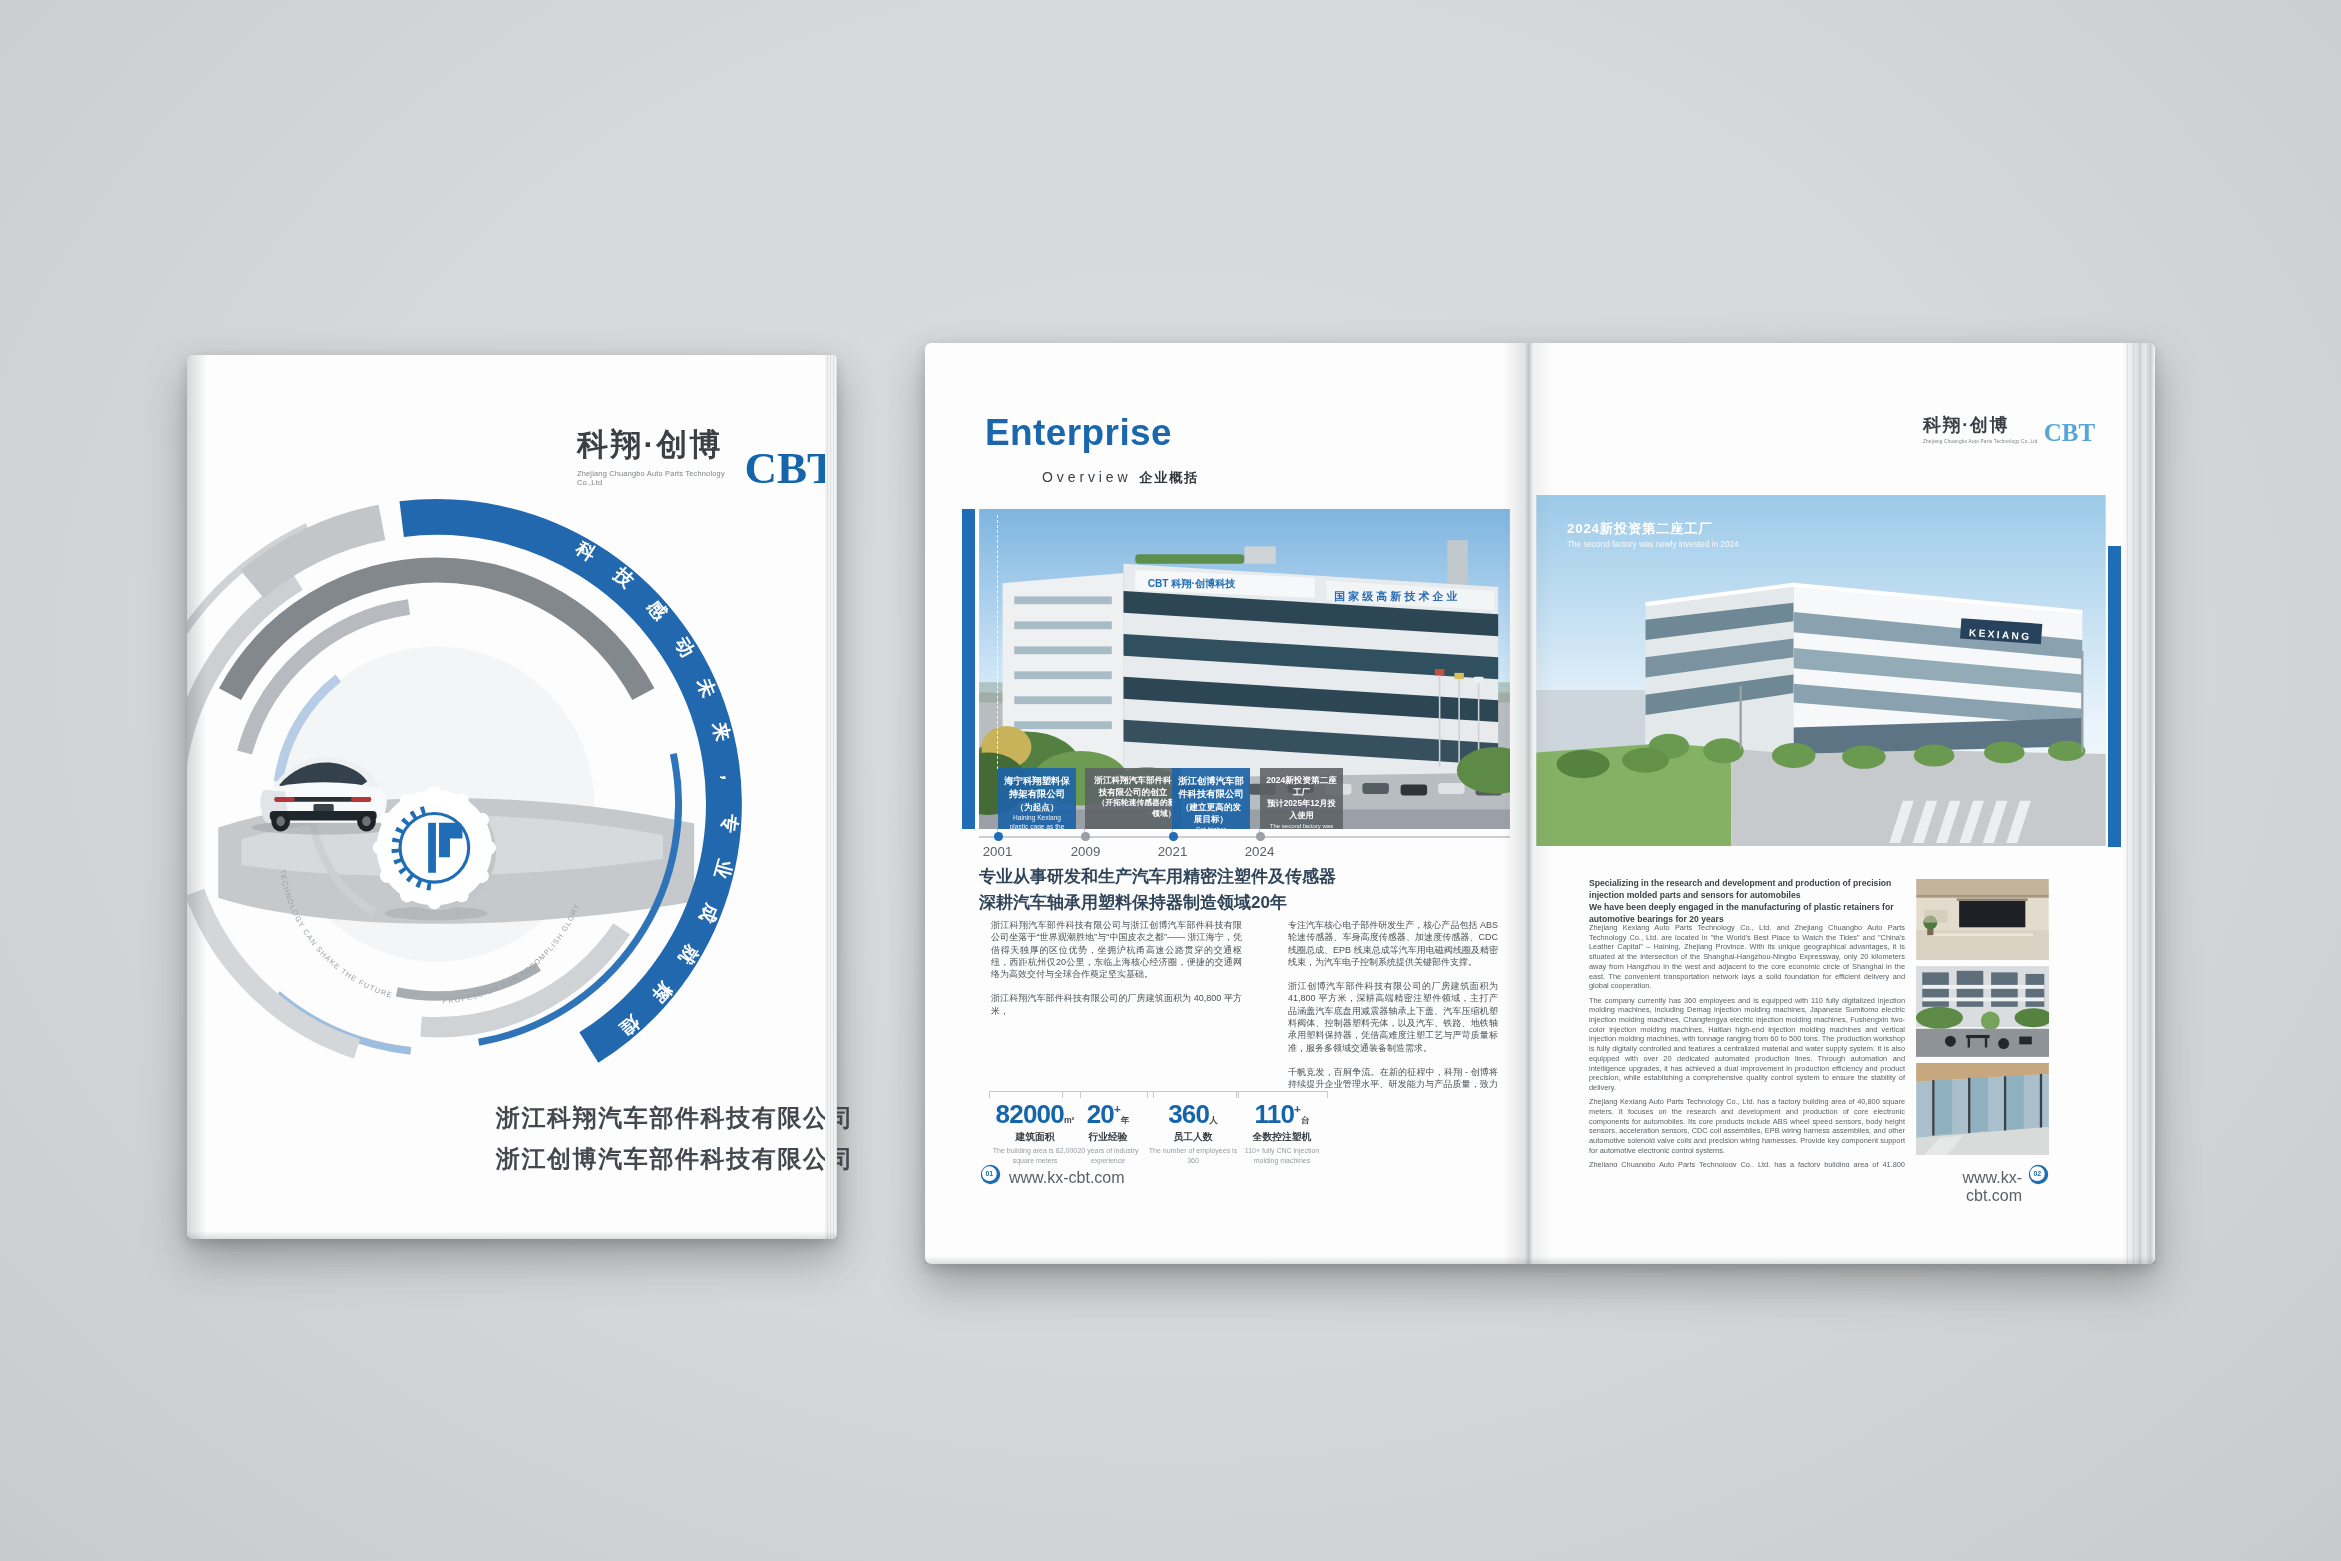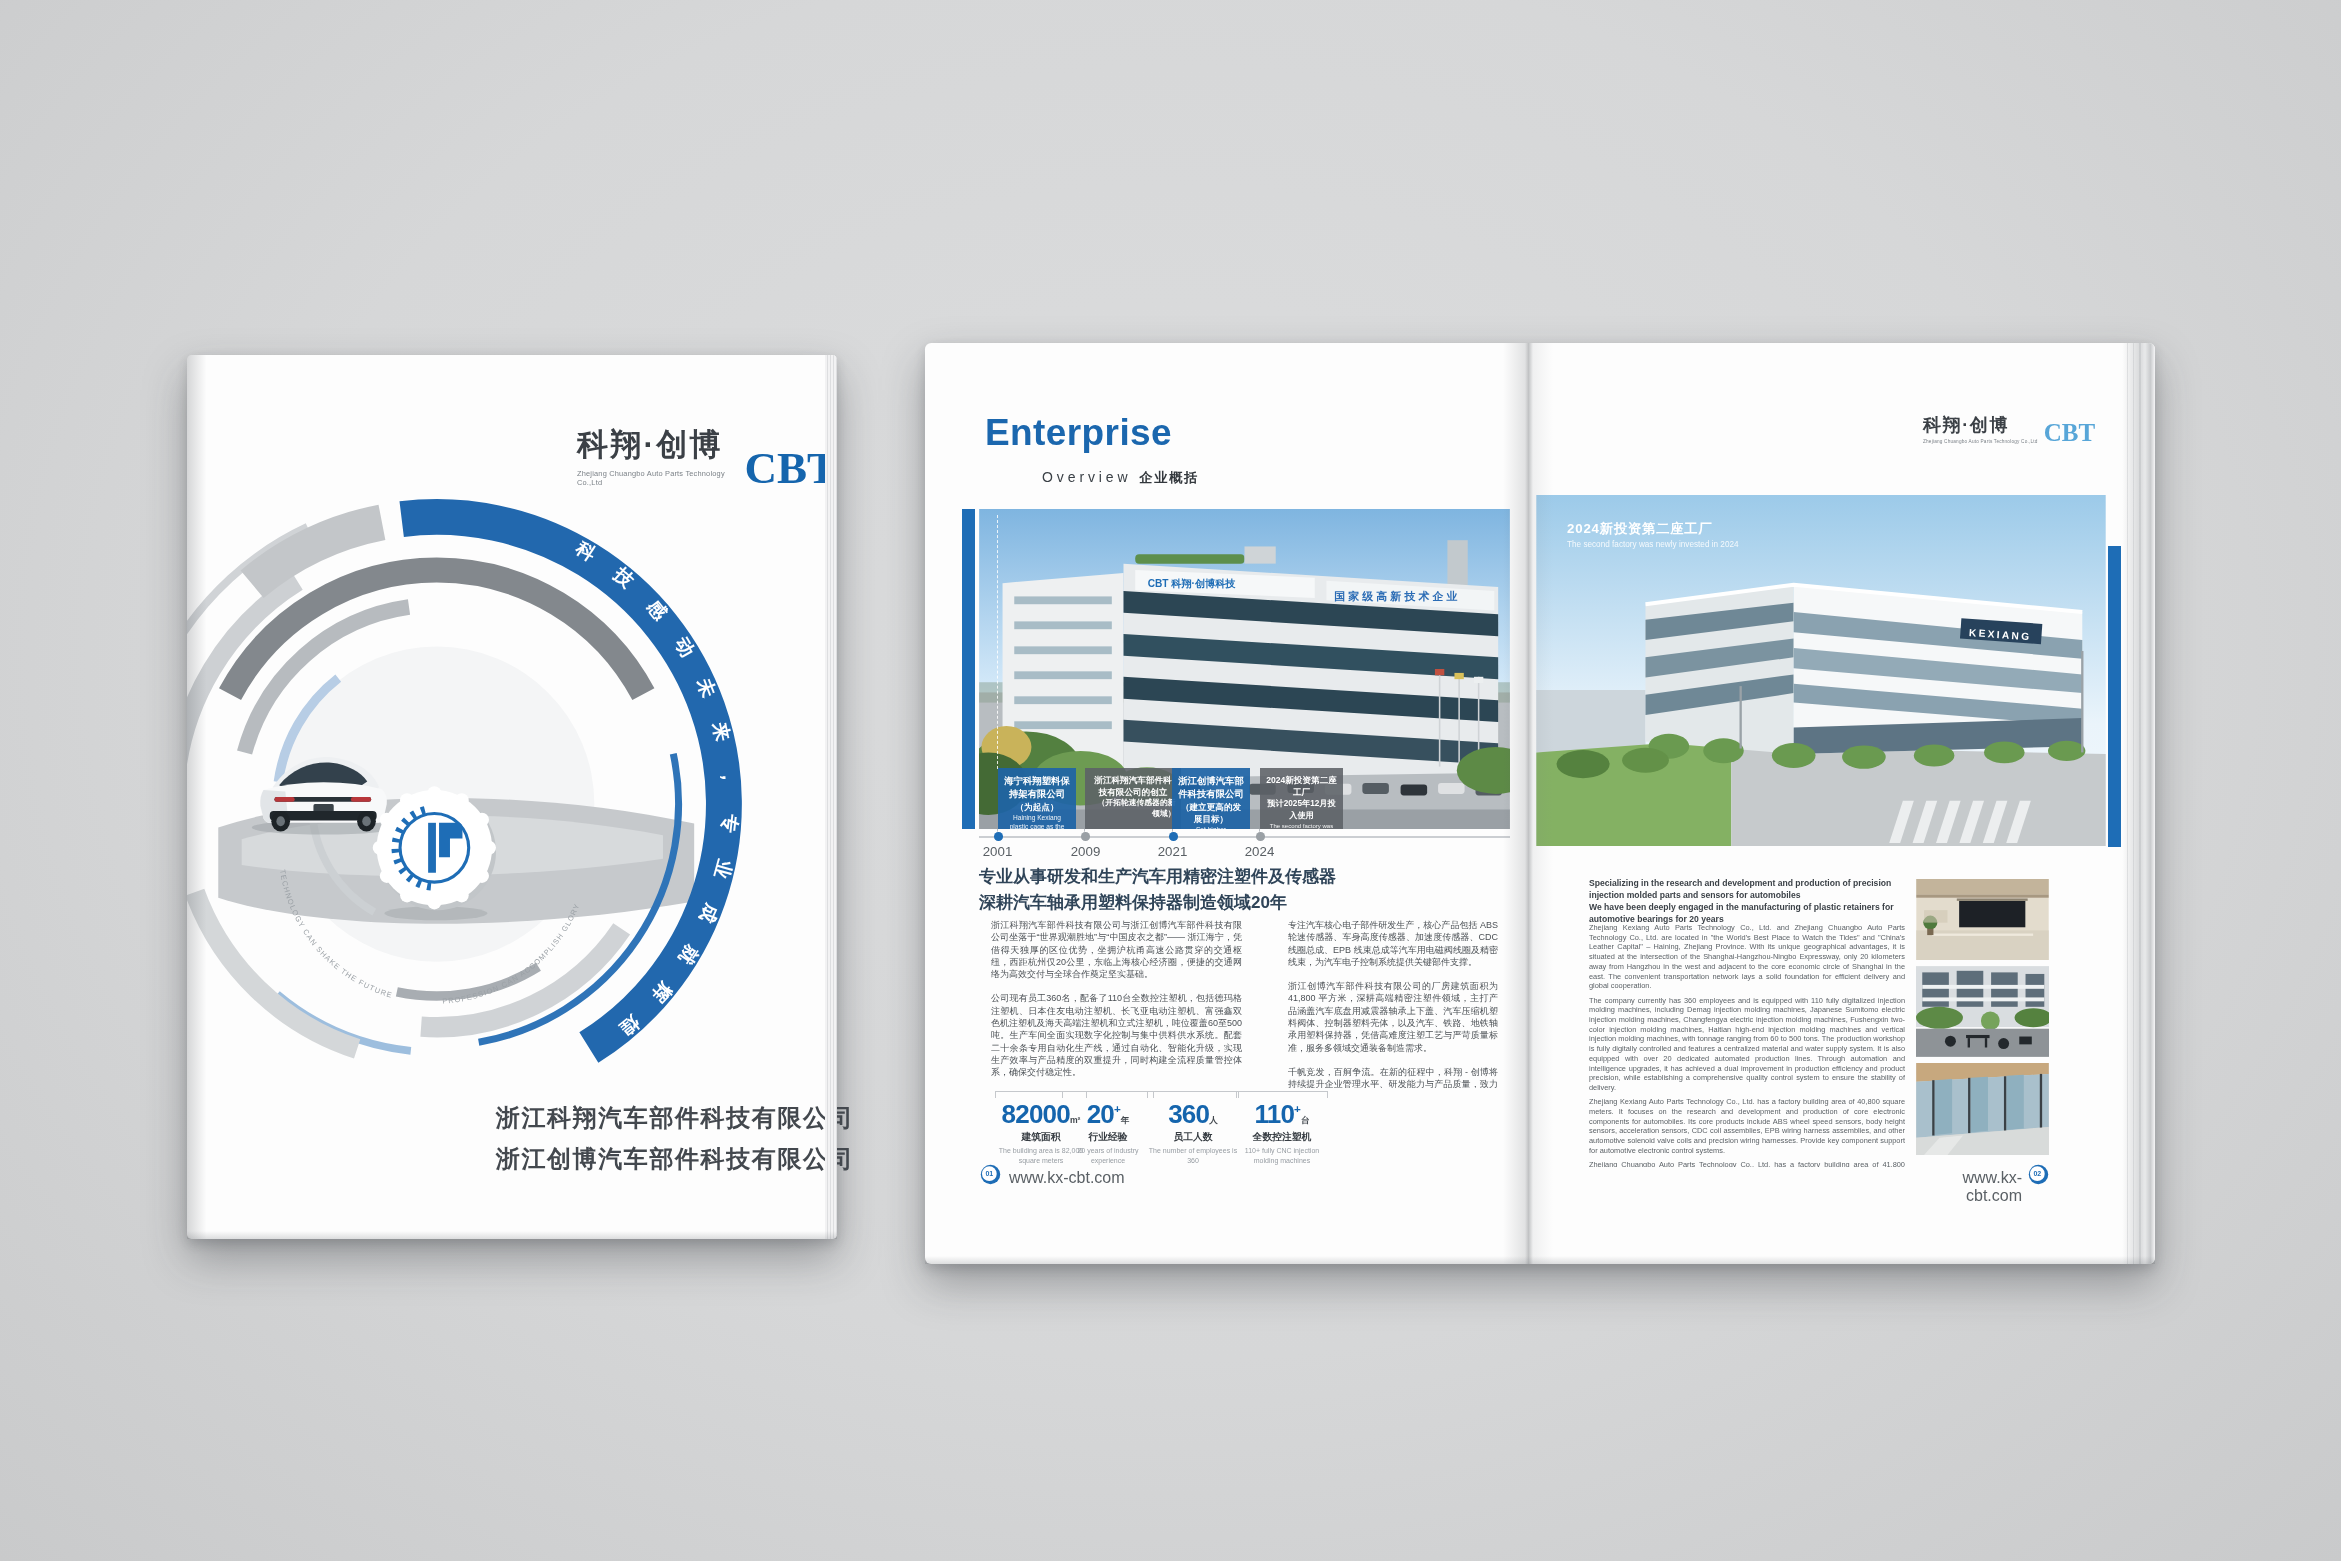--- a/index.html
+++ b/index.html
@@ -290,30 +290,29 @@
     <div class="year" style="left:224px;top:501px;">2021</div>
     <div class="year" style="left:311px;top:501px;">2024</div>
 
     <div class="abs cn-heading" style="left:54px;top:521px;width:500px;">
       <div>专业从事研发和生产汽车用精密注塑件及传感器</div>
       <div>深耕汽车轴承用塑料保持器制造领域20年</div>
     </div>
 
     <div class="abs cn-col" style="left:54px;top:564px;width:275px;height:181px;">
       <p>浙江科翔汽车部件科技有限公司与浙江创博汽车部件科技有限公司坐落于“世界观潮胜地”与“中国皮衣之都”—— 浙江海宁，凭借得天独厚的区位优势，坐拥沪杭甬高速公路贯穿的交通枢纽，西距杭州仅20公里，东临上海核心经济圈，便捷的交通网络为高效交付与全球合作奠定坚实基础。</p>
-      <p>公司现有员工360名，配备了110台全数控注塑机，包括德玛格注塑机、日本住友电动注塑机、长飞亚电动注塑机、富强鑫双色机注塑机及海天高端注塑机和立式注塑机，吨位覆盖60至500吨。生产车间全面实现数字化控制与集中供料供水系统。配套二十余条专用自动化生产线，通过自动化、智能化升级，实现生产效率与产品精度的双重提升，同时构建全流程质量管控体系，确保交付稳定性。</p>
       <p>浙江科翔汽车部件科技有限公司的厂房建筑面积为 40,800 平方米，</p>
     </div>
     <div class="abs cn-col" style="left:351px;top:564px;width:234px;height:181px;">
       <p>专注汽车核心电子部件研发生产，核心产品包括 ABS 轮速传感器、车身高度传感器、加速度传感器、CDC 线圈总成、EPB 线束总成等汽车用电磁阀线圈及精密线束，为汽车电子控制系统提供关键部件支撑。</p>
       <p>浙江创博汽车部件科技有限公司的厂房建筑面积为 41,800 平方米，深耕高端精密注塑件领域，主打产品涵盖汽车底盘用减震器轴承上下盖、汽车压缩机塑料阀体、控制器塑料壳体，以及汽车、铁路、地铁轴承用塑料保持器，凭借高难度注塑工艺与严苛质量标准，服务多领域交通装备制造需求。</p>
       <p>千帆竞发，百舸争流。在新的征程中，科翔 - 创博将持续提升企业管理水平、研发能力与产品质量，致力于为客户提供更优质的产品与服务。我们期待以卓越的质量、竞争力的价格和高效的交付，与您携手合作，互利共赢。董事长及其团队诚挚欢迎海内外新老客户莅临考察、洽谈合作，共创美好未来!</p>
     </div>
 
-    <div class="stat" style="left:70px;top:748px;">
+    <div class="stat" style="left:64px;top:748px;">
       <div class="bracket"></div>
       <div class="num"><span>82000</span><sup></sup><span class="unit">m²</span></div>
       <div class="lab">建筑面积</div>
       <div class="sub">The building area is 82,000 square meters</div>
     </div>
     <div class="stat" style="left:137px;top:748px;">
       <div class="bracket"></div>
       <div class="num"><span>20</span><sup>+</sup><span class="unit">年</span></div>
       <div class="lab">行业经验</div>
       <div class="sub">20 years of industry experience</div>

